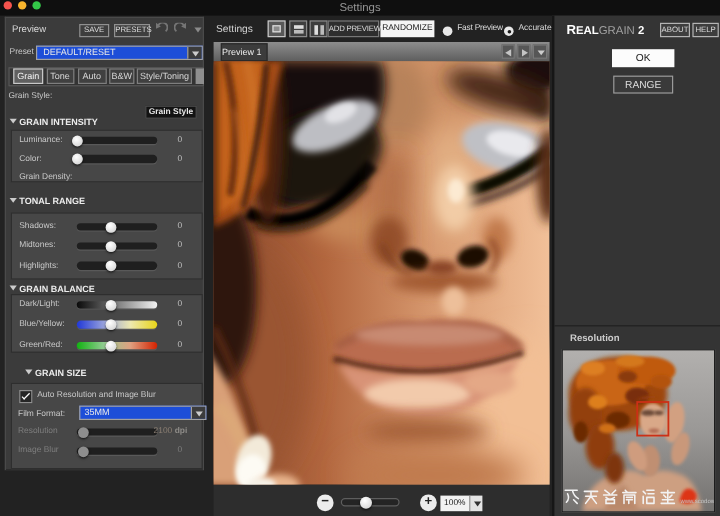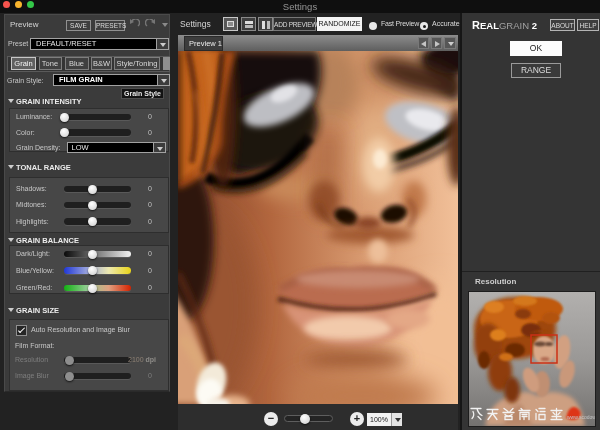--- a/index.html
+++ b/index.html
@@ -5,21 +5,21 @@
 *{margin:0;padding:0;box-sizing:border-box;font-family:"Liberation Sans",sans-serif;}
 html,body{width:600px;height:430px;overflow:hidden;background:#222222;}
 .a{position:absolute;}
 .lbl{position:absolute;color:#c8c8c8;font-size:7px;white-space:nowrap;}
 .hdr{position:absolute;color:#ececec;font-size:7.5px;font-weight:bold;white-space:nowrap;}
 .btn{position:absolute;border:1px solid #909090;color:#dcdcdc;font-size:6.5px;text-align:center;background:#3e3e3e;white-space:nowrap;}
 .box{position:absolute;left:4px;width:160px;background:#474747;border:1px solid #2e2e2e;}
 .sl{position:absolute;height:6.5px;border-radius:4px;background:#1f1f1f;box-shadow:0 1px 0 rgba(255,255,255,.1);width:67px;left:54px;}
 .kn{position:absolute;width:9px;height:9px;border-radius:50%;background:radial-gradient(circle at 40% 32%,#ffffff,#cccccc);box-shadow:0 1px 2px rgba(0,0,0,.7);}
 .val{position:absolute;color:#c2c2c2;font-size:7px;left:138px;}
-.dd{position:absolute;background:#000000;border:1px solid #a2a2a2;color:#e8e8e8;font-size:7.5px;white-space:nowrap;}
+.dd{position:absolute;background:#1d4ed8;border:1px solid #a2a2a2;color:#e8e8e8;font-size:7.5px;white-space:nowrap;}
 .dda{position:absolute;right:0;top:0;bottom:0;width:12px;background:#3c3c3c;border-left:1px solid #a2a2a2;color:#cccccc;font-size:6px;text-align:center;}
 .tab{position:absolute;height:13px;background:#404040;border:1px solid #7e7e7e;color:#d8d8d8;font-size:7.5px;text-align:center;line-height:11px;top:42px;}
 .td{display:inline-block;width:0;height:0;border-left:3px solid transparent;border-right:3px solid transparent;border-top:4px solid #cccccc;}
 .tdp{position:absolute;width:0;height:0;border-left:3px solid transparent;border-right:3px solid transparent;border-top:4px solid #cccccc;}
 .tl3{position:absolute;width:0;height:0;border-top:3.5px solid transparent;border-bottom:3.5px solid transparent;border-right:5px solid #c4c4c4;}
 .tr3{position:absolute;width:0;height:0;border-top:3.5px solid transparent;border-bottom:3.5px solid transparent;border-left:5px solid #c4c4c4;}
 .chk{position:absolute;width:7px;height:3px;border-left:1.6px solid #fff;border-bottom:1.6px solid #fff;transform:rotate(-45deg);}
 </style>
 </head>
 <body>
@@ -45,45 +45,39 @@
   <span class="tdp" style="left:157px;top:8px;border-top-color:#8a8a8a;"></span>
 
   <div class="lbl" style="left:3px;top:25px;font-size:7px;">Preset</div>
   <div class="dd" style="left:25px;top:22.5px;width:139px;height:12px;line-height:10px;padding-left:5px;">DEFAULT/RESET<div class="dda">
         <span class="tdp" style="left:3px;top:4px;"></span>
       </div></div>
 
   <div class="a" style="left:2px;top:40.5px;width:163px;height:16px;background:#343434;border:1px solid #5a5a5a;"></div>
   <div class="tab" style="left:6px;width:25px;background:#606060;border-color:#c8c8c8;color:#f4f4f4;">Grain</div>
   <div class="tab" style="left:33.5px;width:23px;">Tone</div>
-  <div class="tab" style="left:59.5px;width:24px;">Blue</div>
+  <div class="tab" style="left:59.5px;width:24px;">Auto</div>
   <div class="tab" style="left:86px;width:21px;">B&amp;W</div>
   <div class="tab" style="left:109px;width:46px;">Style/Toning</div>
   <div class="a" style="left:158px;top:42px;width:7px;height:13px;background:#8e8e8e;"></div>
 
   <div class="lbl" style="left:2px;top:61.5px;">Grain Style:</div>
-  <div class="dd" style="left:48px;top:59px;width:117px;height:11.5px;line-height:9.5px;padding-left:5px;font-weight:bold;color:#fff;">FILM GRAIN<div class="dda">
-        <span class="tdp" style="left:3px;top:4px;"></span>
-      </div></div>
   <div class="a" style="left:116px;top:72.5px;background:#131313;border:1px solid #4e4e4e;color:#e8e8e8;font-size:7px;font-weight:bold;padding:1px 2px;white-space:nowrap;">Grain Style</div>
 
   <div class="hdr" style="left:3px;top:82px;"><span class="td" style="margin-bottom:1px;"></span> GRAIN INTENSITY</div>
   <div class="box" style="top:92.5px;height:44.5px;">
     <div class="lbl" style="left:6px;top:4.5px;">Luminance:</div>
     <div class="sl" style="top:5px;"></div>
     <div class="kn" style="left:50px;top:4px;"></div>
     <div class="val" style="top:4.5px;">0</div>
     <div class="lbl" style="left:6px;top:20.3px;">Color:</div>
     <div class="sl" style="top:20.8px;"></div>
     <div class="kn" style="left:50px;top:19.8px;"></div>
     <div class="val" style="top:20.3px;">0</div>
     <div class="lbl" style="left:6px;top:35px;">Grain Density:</div>
-    <div class="dd" style="left:56.5px;top:33.5px;width:99px;height:10.5px;line-height:9px;padding-left:4px;">LOW<div class="dda">
-          <span class="tdp" style="left:3px;top:4px;"></span>
-        </div></div>
   </div>
 
   <div class="hdr" style="left:3px;top:147.5px;"><span class="td" style="margin-bottom:1px;"></span> TONAL RANGE</div>
   <div class="box" style="top:162px;height:56px;">
     <div class="lbl" style="left:6px;top:7px;">Shadows:</div>
     <div class="sl" style="top:7.5px;"></div>
     <div class="kn" style="left:78px;top:6.5px;"></div>
     <div class="val" style="top:7px;">0</div>
     <div class="lbl" style="left:6px;top:23px;">Midtones:</div>
     <div class="sl" style="top:23.5px;"></div>
@@ -104,27 +98,30 @@
     <div class="lbl" style="left:6px;top:21px;">Blue/Yellow:</div>
     <div class="sl" style="top:21.5px;background:linear-gradient(90deg,#2038d8,#96a0dc,#ece8b0,#e8d418);"></div>
     <div class="kn" style="left:78px;top:20.5px;"></div>
     <div class="val" style="top:21px;">0</div>
     <div class="lbl" style="left:6px;top:38.5px;">Green/Red:</div>
     <div class="sl" style="top:39px;background:linear-gradient(90deg,#12b212,#90cc90,#e0a080,#d42200);"></div>
     <div class="kn" style="left:78px;top:38px;"></div>
     <div class="val" style="top:38.5px;">0</div>
   </div>
 
-  <div class="hdr" style="left:3px;top:291px;"><span class="td" style="margin-bottom:1px;"></span> GRAIN SIZE</div>
+  <div class="hdr" style="left:16px;top:291px;"><span class="td" style="margin-bottom:1px;"></span> GRAIN SIZE</div>
   <div class="box" style="top:303.5px;height:72.5px;">
     <div class="a" style="left:5.5px;top:5px;width:11px;height:11px;background:#262626;border:1px solid #909090;">
         <span class="chk" style="left:1px;top:2px;"></span>
       </div>
     <div class="lbl" style="left:21px;top:6.5px;">Auto Resolution and Image Blur</div>
     <div class="lbl" style="left:5px;top:22.5px;">Film Format:</div>
+    <div class="dd" style="left:55.5px;top:18px;width:106px;height:12.5px;line-height:10.5px;padding-left:4px;">35MM<div class="dda">
+          <span class="tdp" style="left:3px;top:4px;"></span>
+        </div></div>
     <div class="lbl" style="left:5px;top:36.5px;color:#7e7e7e;">Resolution</div>
     <div class="sl" style="top:37px;"></div>
     <div class="kn" style="left:55px;top:36px;background:#8e8e8e;"></div>
     <div class="val" style="left:118px;top:36.5px;color:#8d8074;">2100 <b style="color:#8e8c88;">dpi</b></div>
     <div class="lbl" style="left:5px;top:52.5px;color:#7e7e7e;">Image Blur</div>
     <div class="sl" style="top:53px;"></div>
     <div class="kn" style="left:55px;top:52px;background:#8e8e8e;"></div>
     <div class="val" style="top:52.5px;color:#7e7e7e;">0</div>
   </div>
 </div>
@@ -143,21 +140,21 @@
   </div>
 <div class="btn" style="left:273px;top:17px;width:43px;height:14px;line-height:13px;background:#2e2e2e;border-color:#777;font-size:6.5px;letter-spacing:-.2px;">ADD PREVIEW</div>
 <div class="a" style="left:317px;top:17px;width:45px;height:14px;background:#f4f4f4;color:#161616;font-size:7px;text-align:center;line-height:14px;">RANDOMIZE</div>
 <div class="a" style="left:369px;top:22px;width:8px;height:8px;border-radius:50%;background:#e8e8e8;"></div>
 <div class="a" style="left:381px;top:20px;color:#dcdcdc;font-size:7px;letter-spacing:-.2px;">Fast Preview</div>
 <div class="a" style="left:420px;top:22px;width:8px;height:8px;border-radius:50%;background:#e8e8e8;"></div>
 <div class="a" style="left:422.5px;top:24.5px;width:3px;height:3px;border-radius:50%;background:#1a1a1a;"></div>
 <div class="a" style="left:432px;top:20px;color:#dcdcdc;font-size:7px;">Accurate</div>
 
 <div class="a" style="left:178px;top:35px;width:280px;height:16px;background:linear-gradient(#8d8d8d,#5e5e5e);">
-  <div class="a" style="left:6px;top:1px;width:39px;height:15px;background:#3c3c3c;border:1px solid #2a2a2a;color:#ececec;font-size:7.5px;text-align:right;line-height:13px;">Preview 1</div>
+  <div class="a" style="left:6px;top:1px;width:39px;height:15px;background:#3c3c3c;border:1px solid #2a2a2a;color:#ececec;font-size:7.5px;text-align:left;line-height:13px;">Preview 1</div>
   <div class="a" style="left:240px;top:2px;width:11px;height:12px;background:#565656;border:1px solid #787878;">
       <span class="tl3" style="left:2px;top:2.5px;"></span>
     </div>
   <div class="a" style="left:253px;top:2px;width:11px;height:12px;background:#565656;border:1px solid #787878;">
       <span class="tr3" style="left:3px;top:2.5px;"></span>
     </div>
   <div class="a" style="left:266px;top:2px;width:12px;height:12px;background:#565656;border:1px solid #787878;">
       <span class="tdp" style="left:2.5px;top:4px;"></span>
     </div>
 </div>

